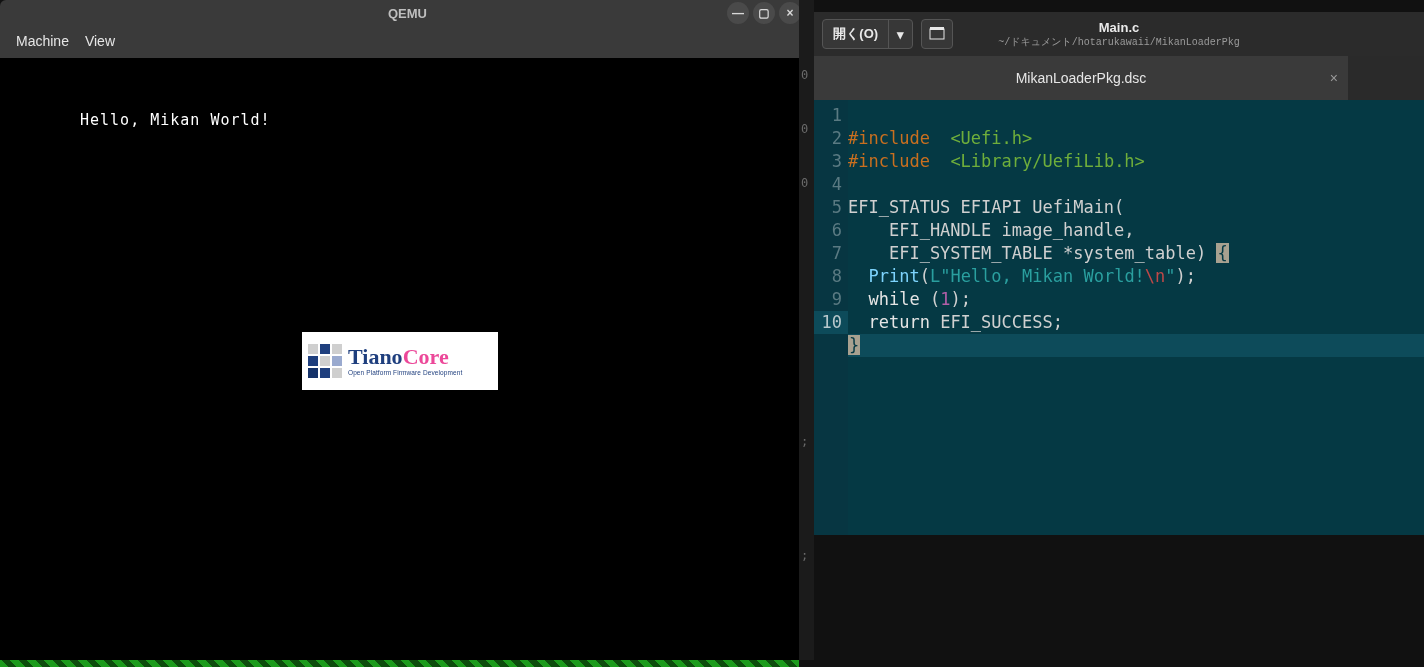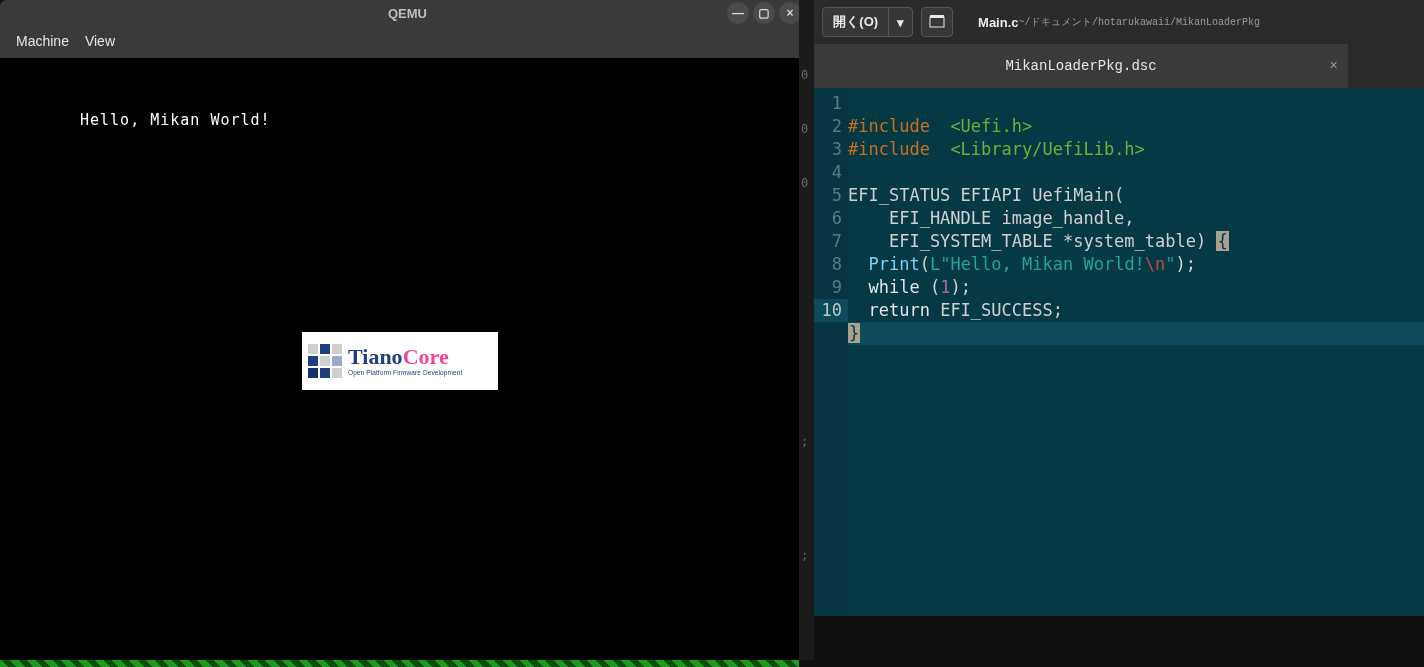--- a/index.html
+++ b/index.html
@@ -21,31 +21,31 @@
   .tiano-brand{font-family:Georgia,serif;font-size:22px;font-weight:600;}
   .tiano-brand .t1{color:#1f3f7e;}
   .tiano-brand .t2{color:#ec4899;}
   .tiano-sub{font-size:6.5px;color:#1f3f7e;font-family:Arial,sans-serif;letter-spacing:.1px;margin-top:2px;}
   
   .gap-col{position:absolute;left:799px;top:0;width:15px;height:660px;background:#1b1b1b;color:#6a6a6a;font-family:monospace;font-size:12px;}
   .gap-glyph{position:absolute;left:2px;}
   .bottom-strip{position:absolute;left:0;bottom:0;width:799px;height:7px;
      background:repeating-linear-gradient(45deg,#1c9b1c 0 6px,#0d4d0d 6px 12px);}
   
-  .gedit{position:absolute;left:814px;top:0;right:0;height:616px;background:#053944;color:#d0d0d0;font-family:"DejaVu Sans Mono","Courier New",monospace;}
+  .gedit{position:absolute;left:814px;top:12px;right:0;height:523px;background:#053944;color:#d0d0d0;font-family:"DejaVu Sans Mono","Courier New",monospace;}
   .gedit-header{height:44px;background:#2b2b2b;display:flex;align-items:center;padding:0 8px;gap:8px;position:relative;}
   .pillbtn{display:flex;align-items:center;height:28px;border:1px solid #555;border-radius:4px;overflow:hidden;background:#373737;}
   .pillbtn .seg{padding:0 10px;height:28px;display:flex;align-items:center;color:#e8e8e8;font-size:13px;font-family:sans-serif;font-weight:600;cursor:pointer;}
   .pillbtn .sep{width:1px;height:100%;background:#555;}
   .sqbtn{width:30px;height:28px;border:1px solid #555;border-radius:4px;background:#373737;display:flex;align-items:center;justify-content:center;color:#e8e8e8;cursor:pointer;}
-  .gedit-titleblock{position:absolute;left:0;right:0;top:0;height:44px;display:flex;align-items:center;justify-content:center;pointer-events:none;}
+  .gedit-titleblock{position:absolute;left:0;right:0;top:0;height:44px;display:flex;flex-direction:column;align-items:center;justify-content:center;pointer-events:none;}
   .gedit-title{color:#eaeaea;font-family:sans-serif;font-weight:600;font-size:13px;}
   .gedit-path{color:#9a9a9a;font-family:Liberation Mono, monospace;font-size:10px;}
   .gedit-tabs{height:44px;background:#2f2f2f;display:flex;align-items:stretch;}
-  .tab{flex:0 0 auto;min-width:260px;display:flex;align-items:center;justify-content:center;position:relative;background:#3a3a3a;color:#e6e6e6;font-family:Liberation Mono, monospace;font-size:14px;cursor:pointer;}
+  .tab{flex:0 0 auto;min-width:260px;display:flex;align-items:center;justify-content:center;position:relative;background:#3a3a3a;color:#e6e6e6;font-family:Liberation Sans, sans-serif;font-size:14px;cursor:pointer;}
   .tab.inactive{background:#2a2a2a;color:#888;}
   .tab .tab-close{position:absolute;right:10px;top:50%;transform:translateY(-50%);color:#9a9a9a;font-size:14px;cursor:pointer;}
   .tab.small{min-width:76px;}
   .editor{position:absolute;left:0;top:88px;right:0;bottom:0;display:flex;font-size:17px;line-height:23px;}
   .gutter{width:34px;background:#073642;color:#5a7a82;text-align:right;padding-top:4px;}
   .gutter div{padding-right:6px;}
   .gutter div.cur{background:#0d4b5a;color:#b8c8cc;}
   .code{flex:1;padding-top:4px;white-space:pre;color:#d0d0d0;}
   .code .curline{background:#0d4b5a;display:block;}
   .kw-pre{color:#c96f1f;}       

